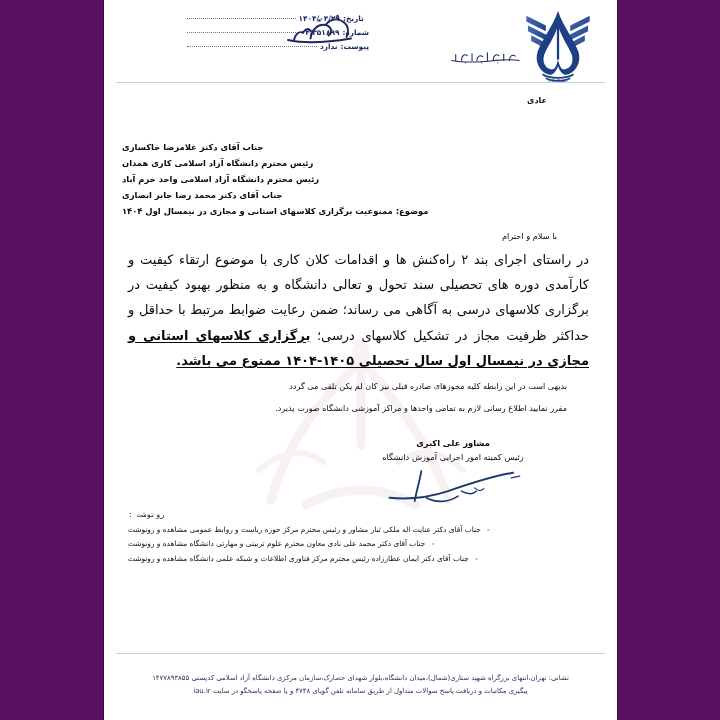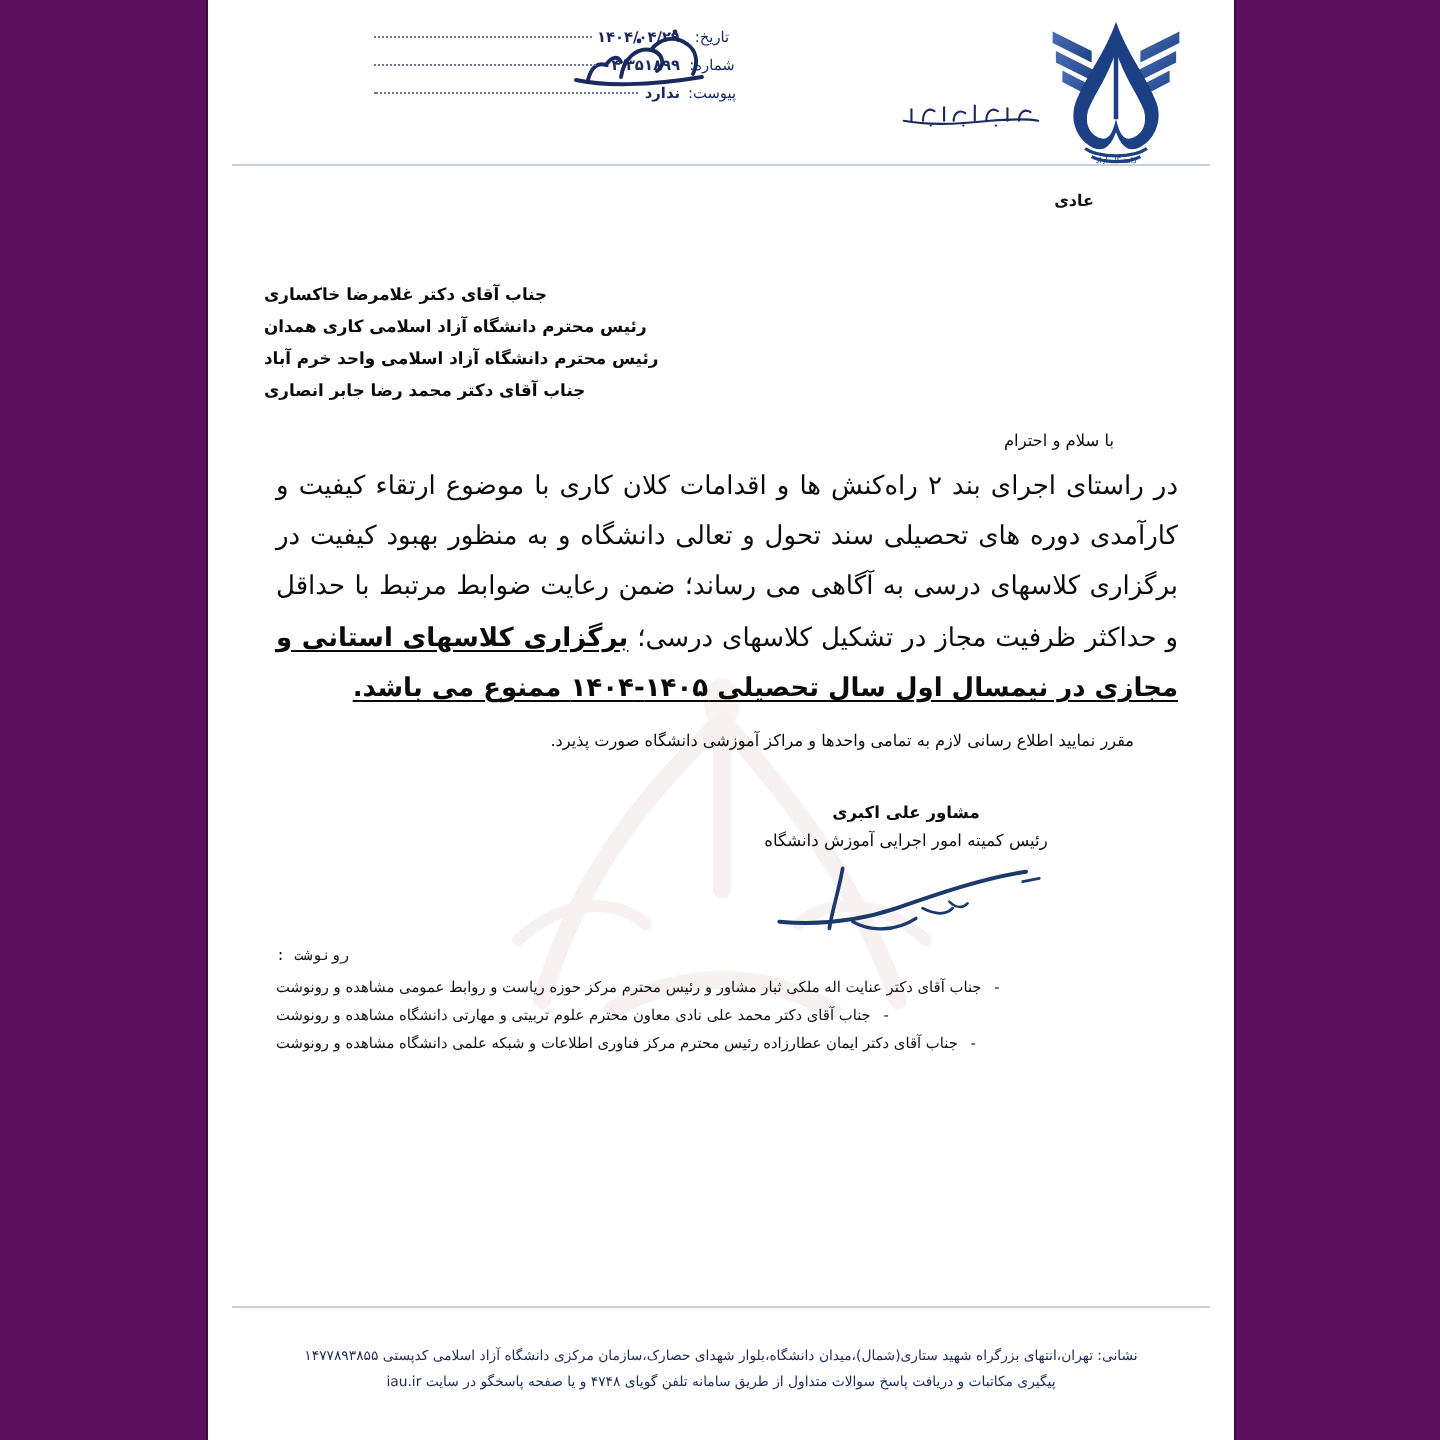--- a/index.html
+++ b/index.html
@@ -106,24 +106,24 @@
     color: #1b2a5e;
     direction: rtl;
   }
   .meta-row {
     display: flex;
     align-items: baseline;
     height: 14px;
     white-space: nowrap;
   }
   .meta-label {
-    font-weight: normal;
+    font-weight: bold;
     color: #1b2a5e;
     min-width: 26px;
-    text-align: center;
+    text-align: left;
   }
   .meta-value {
     color: #1b2a5e;
     padding: 0 3px;
     font-weight: bold;
     letter-spacing: .2px;
   }
   .meta-dots {
     flex: 1;
     border-bottom: 1px dotted #6a7391;
@@ -147,21 +147,21 @@
     font-weight: bold;
     color: #111;
   }
 
   
   .body {
     position: absolute;
     right: 0;
     top: 118px;
     width: 100%;
-    padding: 0 14px 0 28px;
+    padding: 0 14px 0 18px;
     box-sizing: border-box;
     direction: rtl;
   }
 
   .addressee {
     text-align: left;
     margin-top: 24px;
   }
   .addressee p {
     margin: 0 0 5.5px 0;
@@ -403,28 +403,33 @@
         <div class="priority">عادی</div>
       </div>
 
       <div class="body">
 
         <div class="addressee">
           <p>جناب آقای دکتر غلامرضا خاکساری</p>
           <p>رئیس محترم دانشگاه آزاد اسلامی کاری همدان</p>
           <p>رئیس محترم دانشگاه آزاد اسلامی واحد خرم آباد</p>
           <p>جناب آقای دکتر محمد رضا جابر انصاری</p>
+          <p>
+            <span>موضوع:</span>
+            <span>ممنوعیت برگزاری کلاسهای استانی و مجازی در نیمسال اول ۱۴۰۴</span>
+          </p>
         </div>
 
         <div class="salutation">با سلام و احترام</div>
 
         <div class="para">
           <span>در راستای اجرای بند ۲ راه‌کنش ها و اقدامات کلان کاری با موضوع ارتقاء کیفیت و کارآمدی دوره های تحصیلی سند تحول و تعالی دانشگاه و به منظور بهبود کیفیت در برگزاری کلاسهای درسی به آگاهی می رساند؛ ضمن رعایت ضوابط مرتبط با حداقل و حداکثر ظرفیت مجاز در تشکیل کلاسهای درسی؛ </span><span class="emph">برگزاری کلاسهای استانی و مجازی در نیمسال اول سال تحصیلی ۱۴۰۵-۱۴۰۴ ممنوع می باشد.</span>
         </div>
 
+        <div class="note">بدیهی است در این رابطه کلیه مجوزهای صادره قبلی نیز کان لم یکن تلقی می گردد</div>
         <div class="note">مقرر نمایید اطلاع رسانی لازم به تمامی واحدها و مراکز آموزشی دانشگاه صورت پذیرد.</div>
 
         <div class="signature">
           <div class="sig-name">مشاور علی اکبری</div>
           <div class="sig-title">رئیس کمیته امور اجرایی آموزش دانشگاه</div>
           <div class="sig-mark">
             <svg viewBox="0 0 180 50" xmlns="http://www.w3.org/2000/svg">
               <g fill="none" stroke="#1b3a6b" stroke-linecap="round" stroke-linejoin="round">
                 <path d="M14 38 C 36 40, 60 38, 84 30 C 110 21, 136 12, 162 8" stroke-width="2.4"></path>
                 <path d="M52 6 C 50 18, 46 30, 44 42" stroke-width="2.2"></path>

